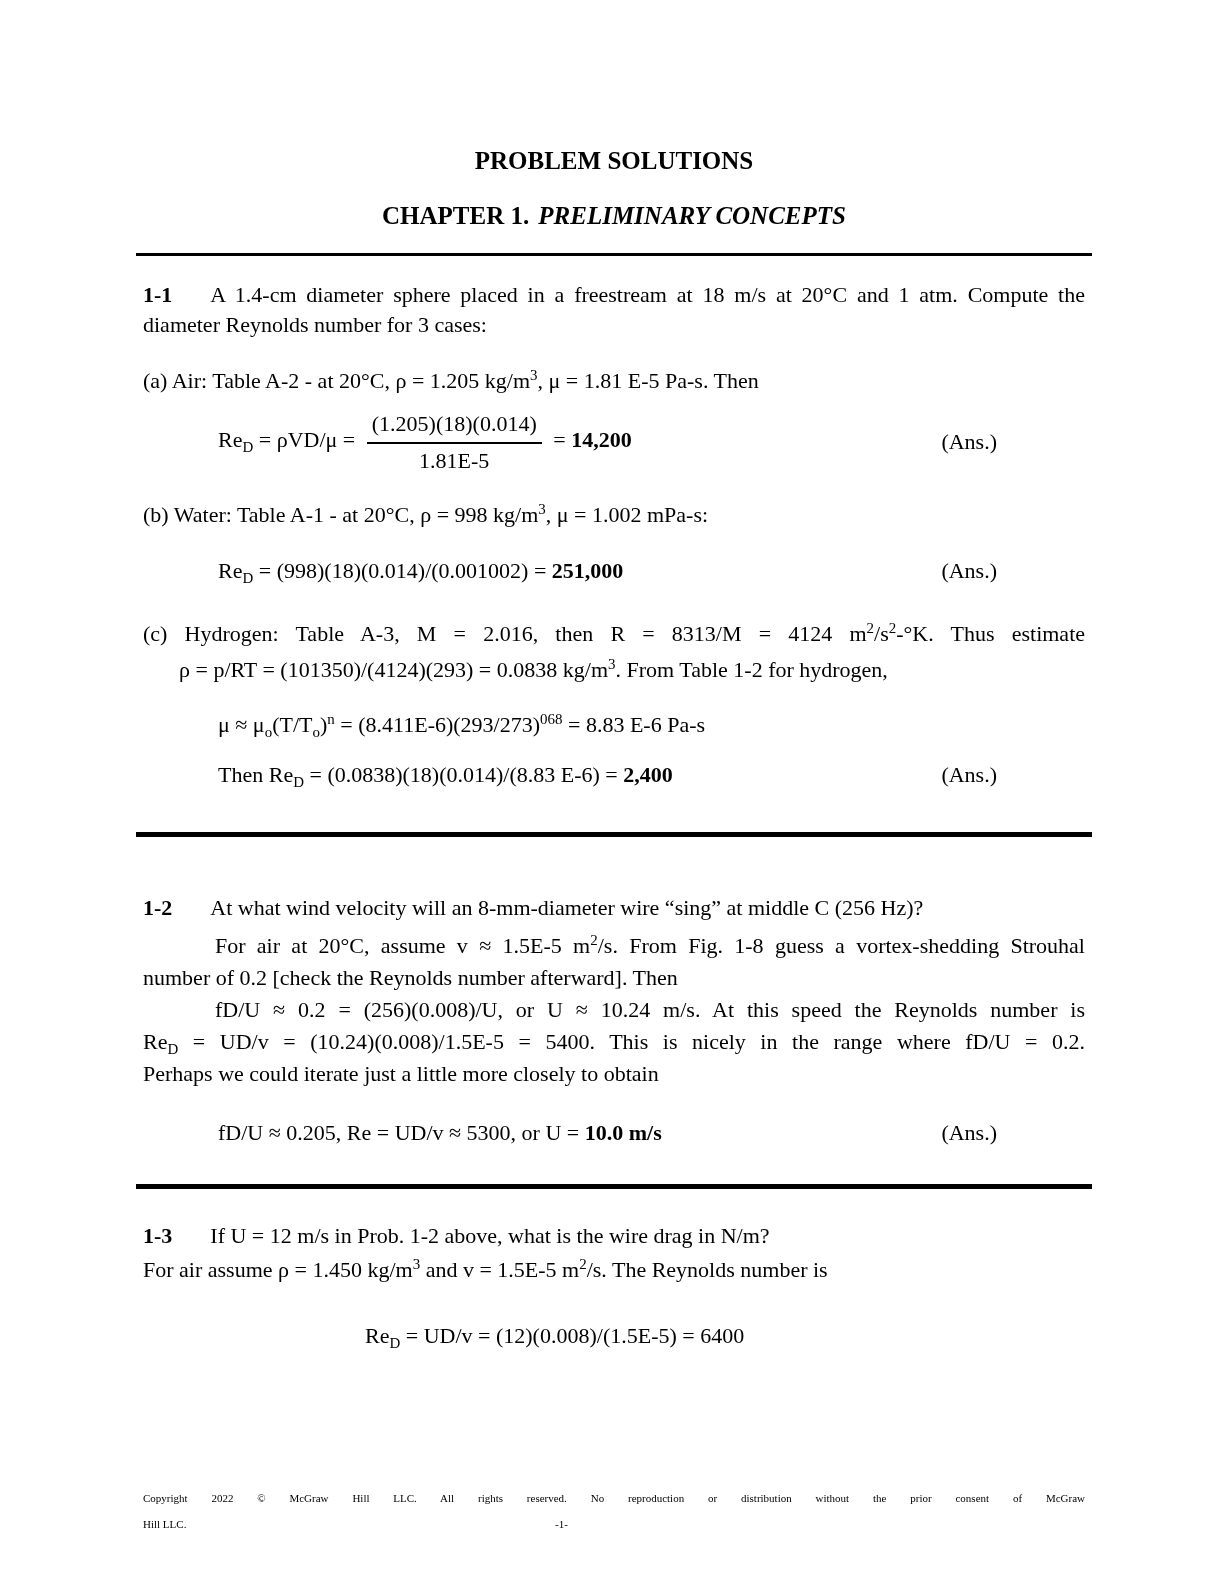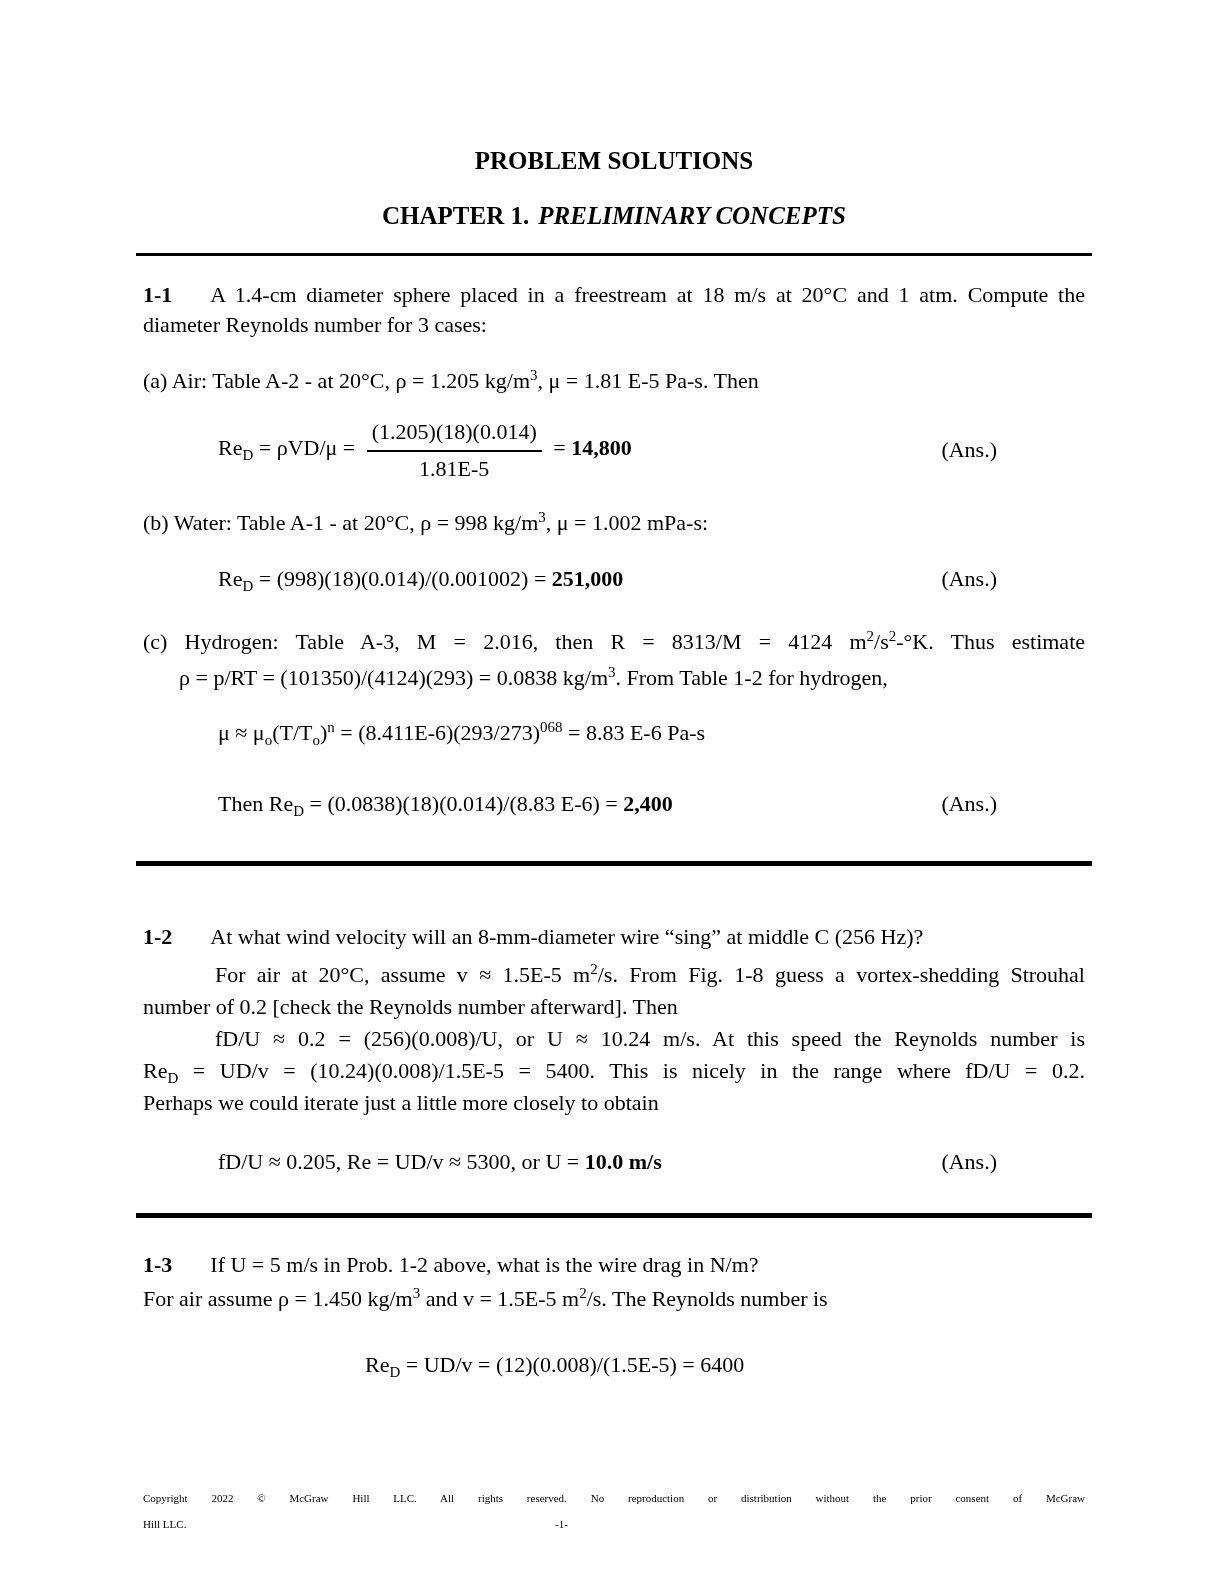--- a/index.html
+++ b/index.html
@@ -24,24 +24,24 @@
 
   .line { line-height:30px; }
   .jl   { text-align:justify; text-align-last:justify; }
   .tab  { display:inline-block; width:38px; }
   .pnum { font-weight:bold; }
   b     { font-weight:bold; }
   sup   { font-size:68%; line-height:0; }
   sub   { font-size:68%; line-height:0; }
 
   .mt4  { margin-top:4px; }  .mt6  { margin-top:6px; }
-  .mt20 { margin-top:20px; } .mt22 { margin-top:22px; }
+  .mt20 { margin-top:12px; } .mt22 { margin-top:22px; }
   .mt24 { margin-top:24px; } .mt26 { margin-top:26px; }
   .mt28 { margin-top:28px; } .mt30 { margin-top:30px; }
-  .mt32 { margin-top:32px; } .mt34 { margin-top:41px; }
+  .mt32 { margin-top:32px; } .mt34 { margin-top:20px; }
   .mt36 { margin-top:36px; } .mt42 { margin-top:42px; }
   .mt55 { margin-top:55px; }
 
   .indent36  { padding-left:36px; }
   .indent72  { padding-left:72px; }
   .indent75  { padding-left:75px; }
   .indent222 { padding-left:222px; }
 
   .eqline { position:relative; line-height:30px; }
   .ans { position:absolute; right:88px; top:50%; transform:translateY(-50%); }
@@ -76,21 +76,21 @@
     <div>
       <div class="line jl mt24"><span class="pnum">1-1</span><span class="tab"></span><span>A 1.4-cm diameter sphere placed in a freestream at 18 m/s at 20°C and 1 atm. Compute the</span></div>
       <div class="line">diameter Reynolds number for 3 cases:</div>
 
       <div class="line mt26"><span>(a) Air: Table A-2 - at 20°C,  ρ = 1.205 kg/m</span><sup>3</sup><span>,  μ = 1.81  E-5 Pa-s. Then</span></div>
 
       <div class="eqline indent75 mt20">
         <span><span>Re</span><sub>D</sub><span> = ρVD/μ = </span><span class="frac">
               <span class="fnum">(1.205)(18)(0.014)</span>
               <span class="fden">1.81E-5</span>
-            </span><span> = </span><b>14,800</b></span>
+            </span><span> = </span><b>14,200</b></span>
         <span class="ans">(Ans.)</span>
       </div>
 
       <div class="line mt24"><span>(b) Water: Table A-1 - at 20°C,  ρ = 998 kg/m</span><sup>3</sup><span>,  μ = 1.002 mPa-s:</span></div>
 
       <div class="eqline indent75 mt26">
         <span><span>Re</span><sub>D</sub><span> = (998)(18)(0.014)/(0.001002) = </span><b>251,000</b></span>
         <span class="ans">(Ans.)</span>
       </div>
 
@@ -119,21 +119,21 @@
 
       <div class="eqline indent75 mt28">
         <span><span>fD/U ≈ 0.205, Re = UD/v ≈ 5300, or U = </span><b>10.0 m/s</b></span>
         <span class="ans">(Ans.)</span>
       </div>
     </div>
 
     <hr class="rule thick mt36">
 
     <div>
-      <div class="line mt32"><span class="pnum">1-3</span><span class="tab"></span><span>If  U = 5 m/s  in Prob. 1-2 above, what is the wire drag in N/m?</span></div>
+      <div class="line mt32"><span class="pnum">1-3</span><span class="tab"></span><span>If  U = 12 m/s  in Prob. 1-2 above, what is the wire drag in N/m?</span></div>
       <div class="line mt4"><span>For air assume  ρ = 1.450 kg/m</span><sup>3</sup><span>  and v = 1.5E-5 m</span><sup>2</sup><span>/s.  The Reynolds number is</span></div>
       <div class="line indent222 mt36"><span>Re</span><sub>D</sub><span> = UD/v = (12)(0.008)/(1.5E-5) = 6400</span></div>
     </div>
 
   </div>
 
   <div class="footer">
     <div class="line jl f1">Copyright 2022 © McGraw Hill LLC. All rights reserved. No reproduction or distribution without the prior consent of McGraw</div>
     <div class="f2">
       <span>Hill LLC.</span>

